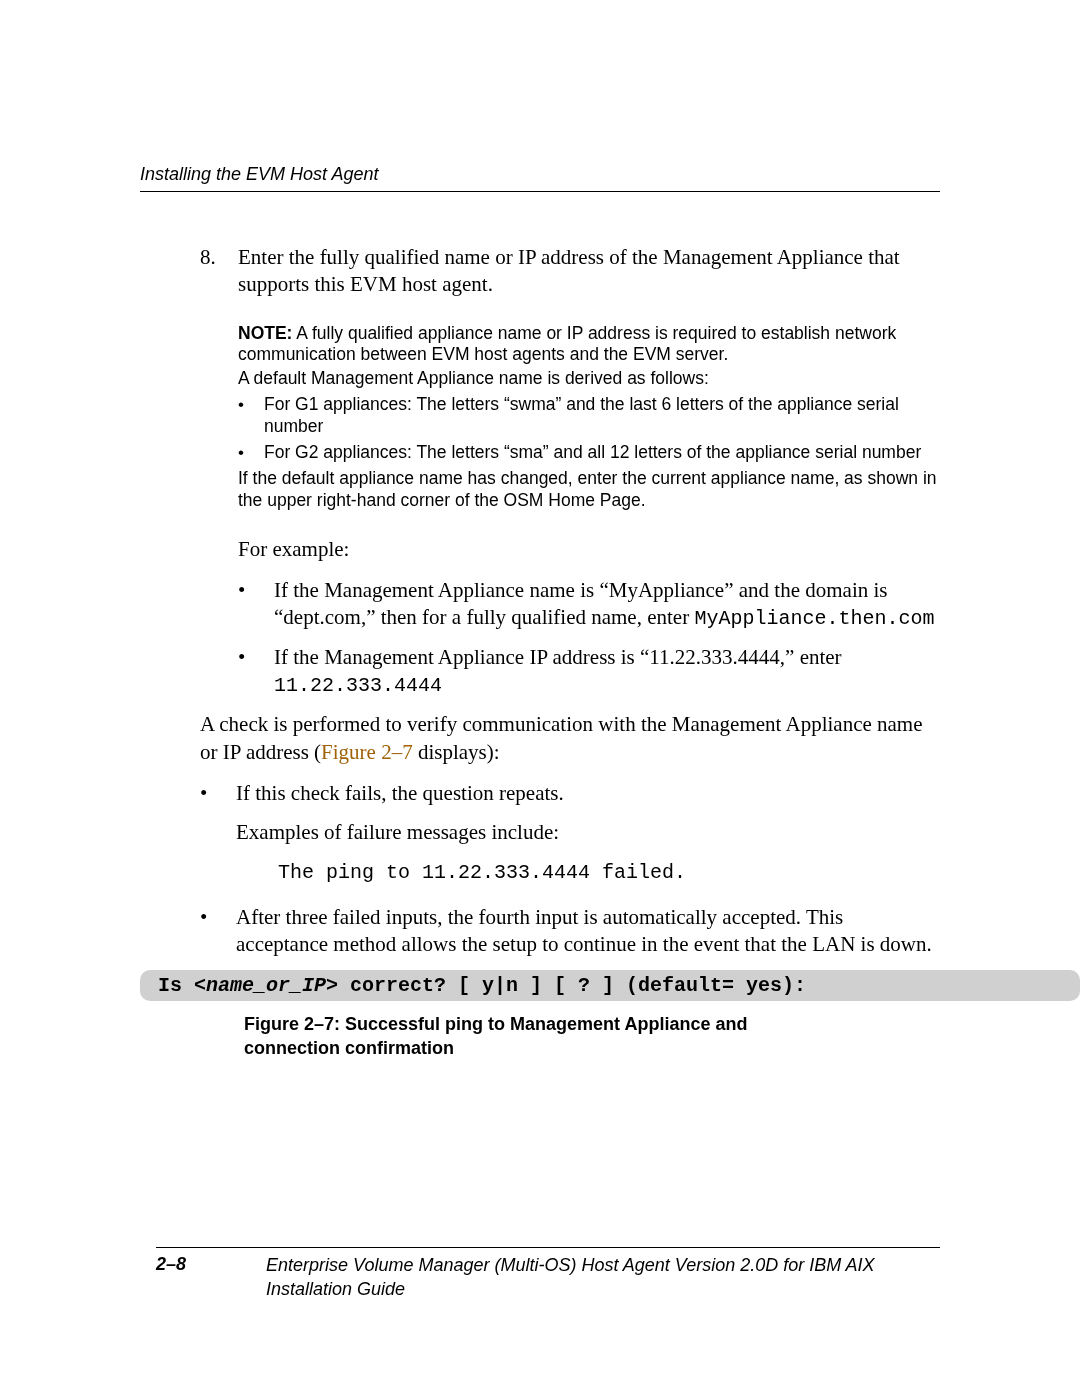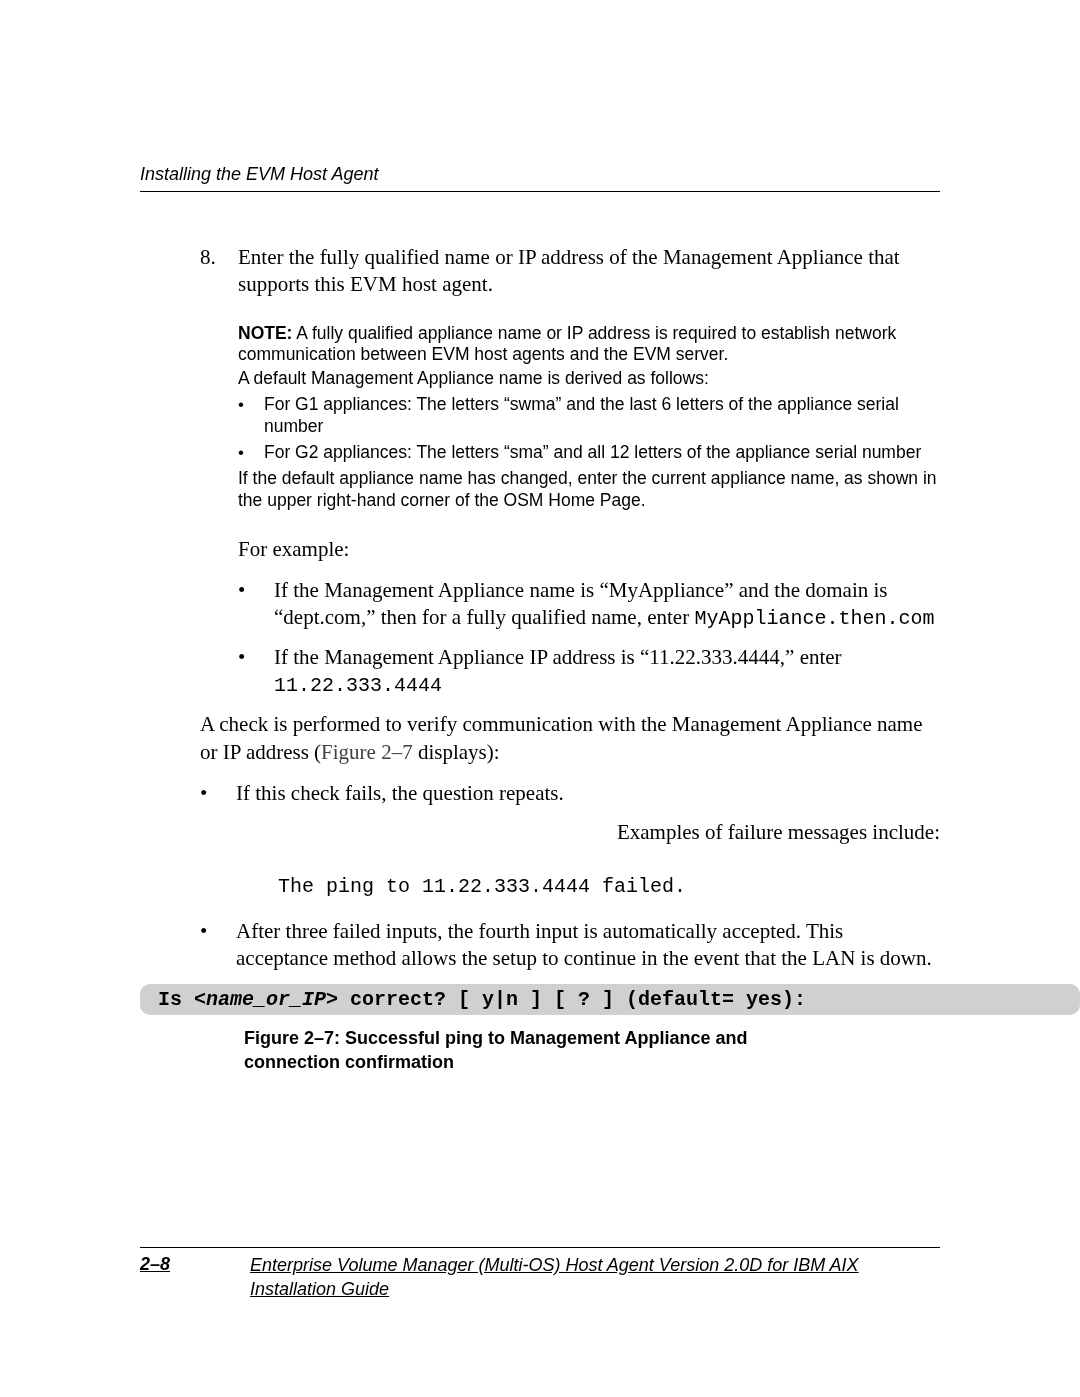--- a/index.html
+++ b/index.html
@@ -82,25 +82,24 @@
     .bullet-item .dot {
       width: 36px;
       flex-shrink: 0;
       font-size: 21px;
     }
     .bullet-body { flex: 1; }
     .mono {
       font-family: "Courier New", Courier, monospace;
       font-size: 20px;
     }
-    .link { color: #404040; }
+    .link { color: #a16207; }
     .sub-para {
       margin-top: 12px;
-      margin-bottom: 27px;
-      text-align: right;
+      margin-bottom: 13px;
     }
     .indent-mono {
       margin-left: 42px;
       margin-bottom: 6px;
     }
     .figure-box {
       margin-left: -60px;
       margin-right: -140px;
       padding-left: 0;
     }
@@ -124,23 +123,22 @@
       font-weight: bold;
       font-size: 18px;
       line-height: 1.3;
       margin-left: 44px;
       margin-top: 12px;
       margin-right: 100px;
     }
     .footer {
       position: absolute;
       bottom: 96px;
-      left: 140px;
+      left: 156px;
       right: 140px;
-      text-decoration: underline;
     }
     .footer-hr {
       border: none;
       border-top: 1.5px solid #000;
       margin-bottom: 6px;
     }
     .footer-row {
       display: flex;
       justify-content: space-between;
       align-items: flex-start;

